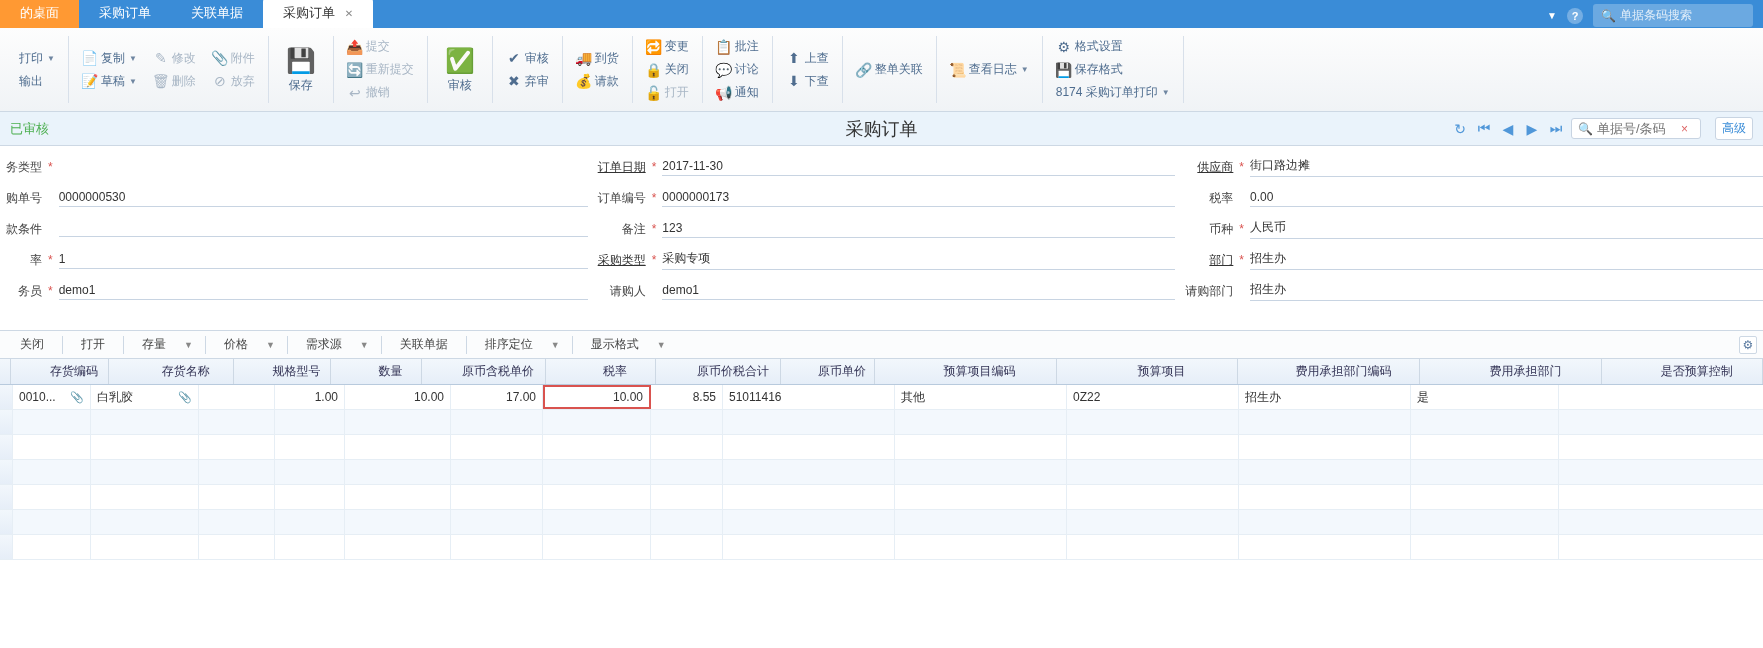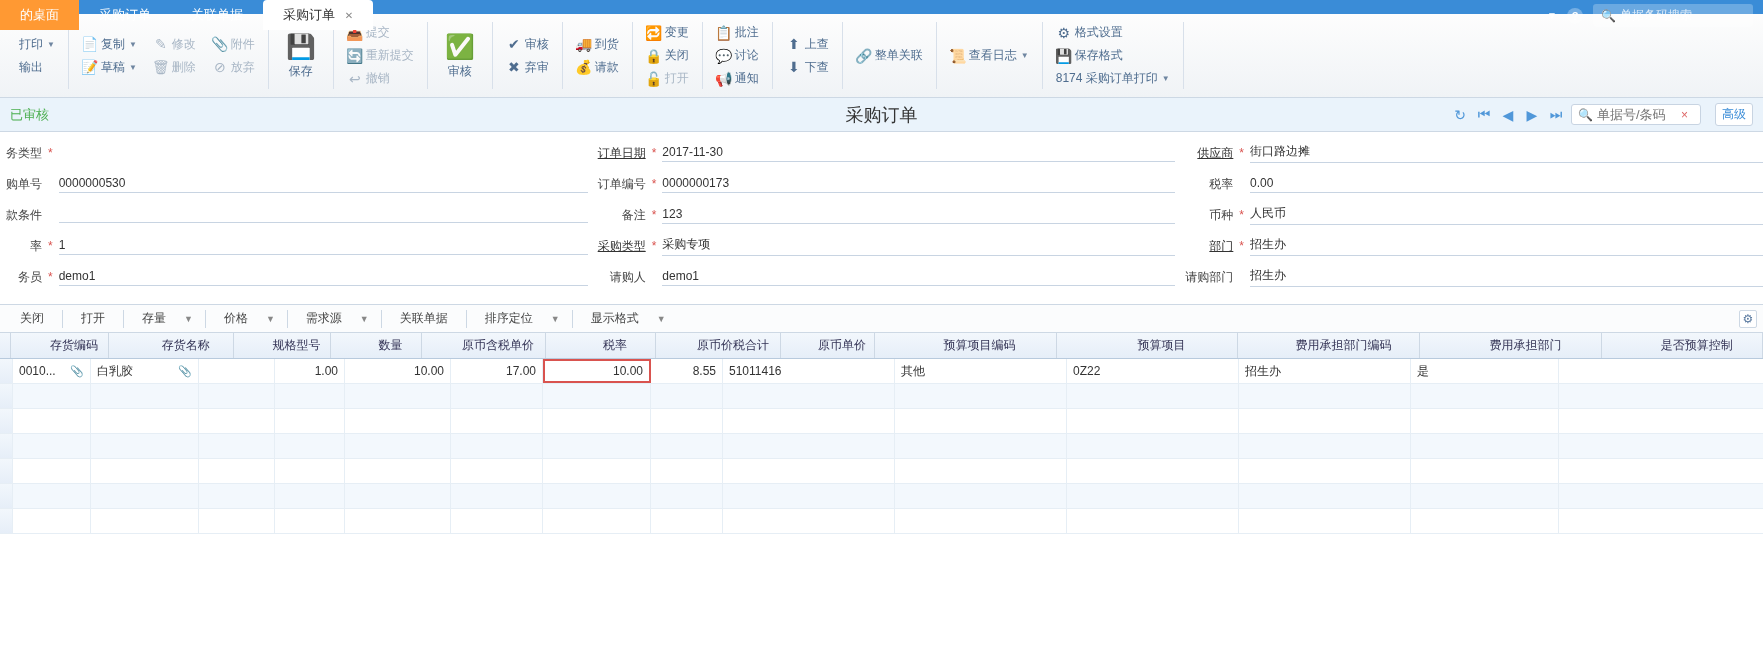--- a/index.html
+++ b/index.html
@@ -1,19 +1,19 @@
 <!DOCTYPE html>
 <html><head>
 <meta charset="utf-8">
 <style>
 * { box-sizing: border-box; margin: 0; padding: 0; }
 body { font-family: "Microsoft YaHei", Arial, sans-serif; font-size: 12px; background: #fff; overflow: hidden; }
 
 
-.top-tabs { display: flex; background: #3a8cd7; height: 14px; align-items: flex-start; position: relative; }
+.top-tabs { display: flex; background: #3a8cd7; height: 28px; align-items: flex-end; position: relative; }
 .top-tab { padding: 6px 20px; color: #fff; cursor: pointer; font-size: 13px; }
 .top-tab.active-orange { background: #ff9933; }
 .top-tab.active-white { background: #fff; color: #333; border-radius: 4px 4px 0 0; position: relative; }
 .tab-close { margin-left: 6px; color: #888; font-size: 10px; }
 .top-right { position: absolute; right: 10px; top: 4px; display: flex; align-items: center; gap: 10px; }
 .search-top { background: rgba(255,255,255,0.25); border-radius: 3px; padding: 3px 8px; width: 160px; color: #fff; display: flex; align-items: center; gap: 4px; }
 .top-caret { color:#fff; font-size:10px; }
 .help-icon { width:16px; height:16px; border-radius:50%; background:rgba(255,255,255,0.3); color:#fff; display:flex; align-items:center; justify-content:center; font-size:11px; font-weight:bold;}
 
 
@@ -32,21 +32,21 @@
 .titlebar-left { color: #4caf50; font-size: 13px; }
 .titlebar-title { position: absolute; left: 50%; transform: translateX(-50%); font-size: 18px; color: #333; }
 .nav-controls { margin-left: auto; display: flex; align-items: center; gap: 6px; }
 .nav-btn { width: 18px; height: 18px; display:flex; align-items:center; justify-content:center; color:#5097d9; cursor:pointer; font-size:14px; }
 .nav-search { border: 1px solid #c8d4e2; border-radius: 3px; padding: 2px 6px; width: 130px; display:flex; align-items:center; gap:4px; background:#fff;}
 .nav-search input { border:none; outline:none; width:80px; font-size:13px; }
 .nav-search .clr { color:#d66; cursor:pointer; }
 .adv-link { color:#3a8cd7; cursor:pointer; margin-left:8px; padding:2px 6px; border:1px solid #c8d4e2; border-radius:3px; background:#fff;}
 
 
-.form-area { display: flex; padding: 10px 0 16px 0; border-bottom: 1px solid #cdd8e4; }
+.form-area { display: flex; padding: 10px 0 28px 0; border-bottom: 1px solid #cdd8e4; }
 .form-col { flex: 1; display: flex; flex-direction: column; gap: 9px; padding-left: 0; }
 .form-row { display: flex; align-items: center; min-height: 22px; }
 .form-label { width: 46px; text-align: right; color: #444; font-size: 12px; padding-right: 4px; white-space:nowrap;}
 .form-label.underline { text-decoration: underline; color:#333; }
 .req { color: #d9534f; margin: 0 6px 0 2px; font-size: 12px; }
 .form-val { flex: 1; color: #333; border-bottom: 1px solid #c8d4e2; font-size: 12px; padding-bottom: 2px; min-height:16px;}
 .form-col2 .form-label { width: 62px; }
 .form-col3 .form-label { width: 62px; }
 
 

